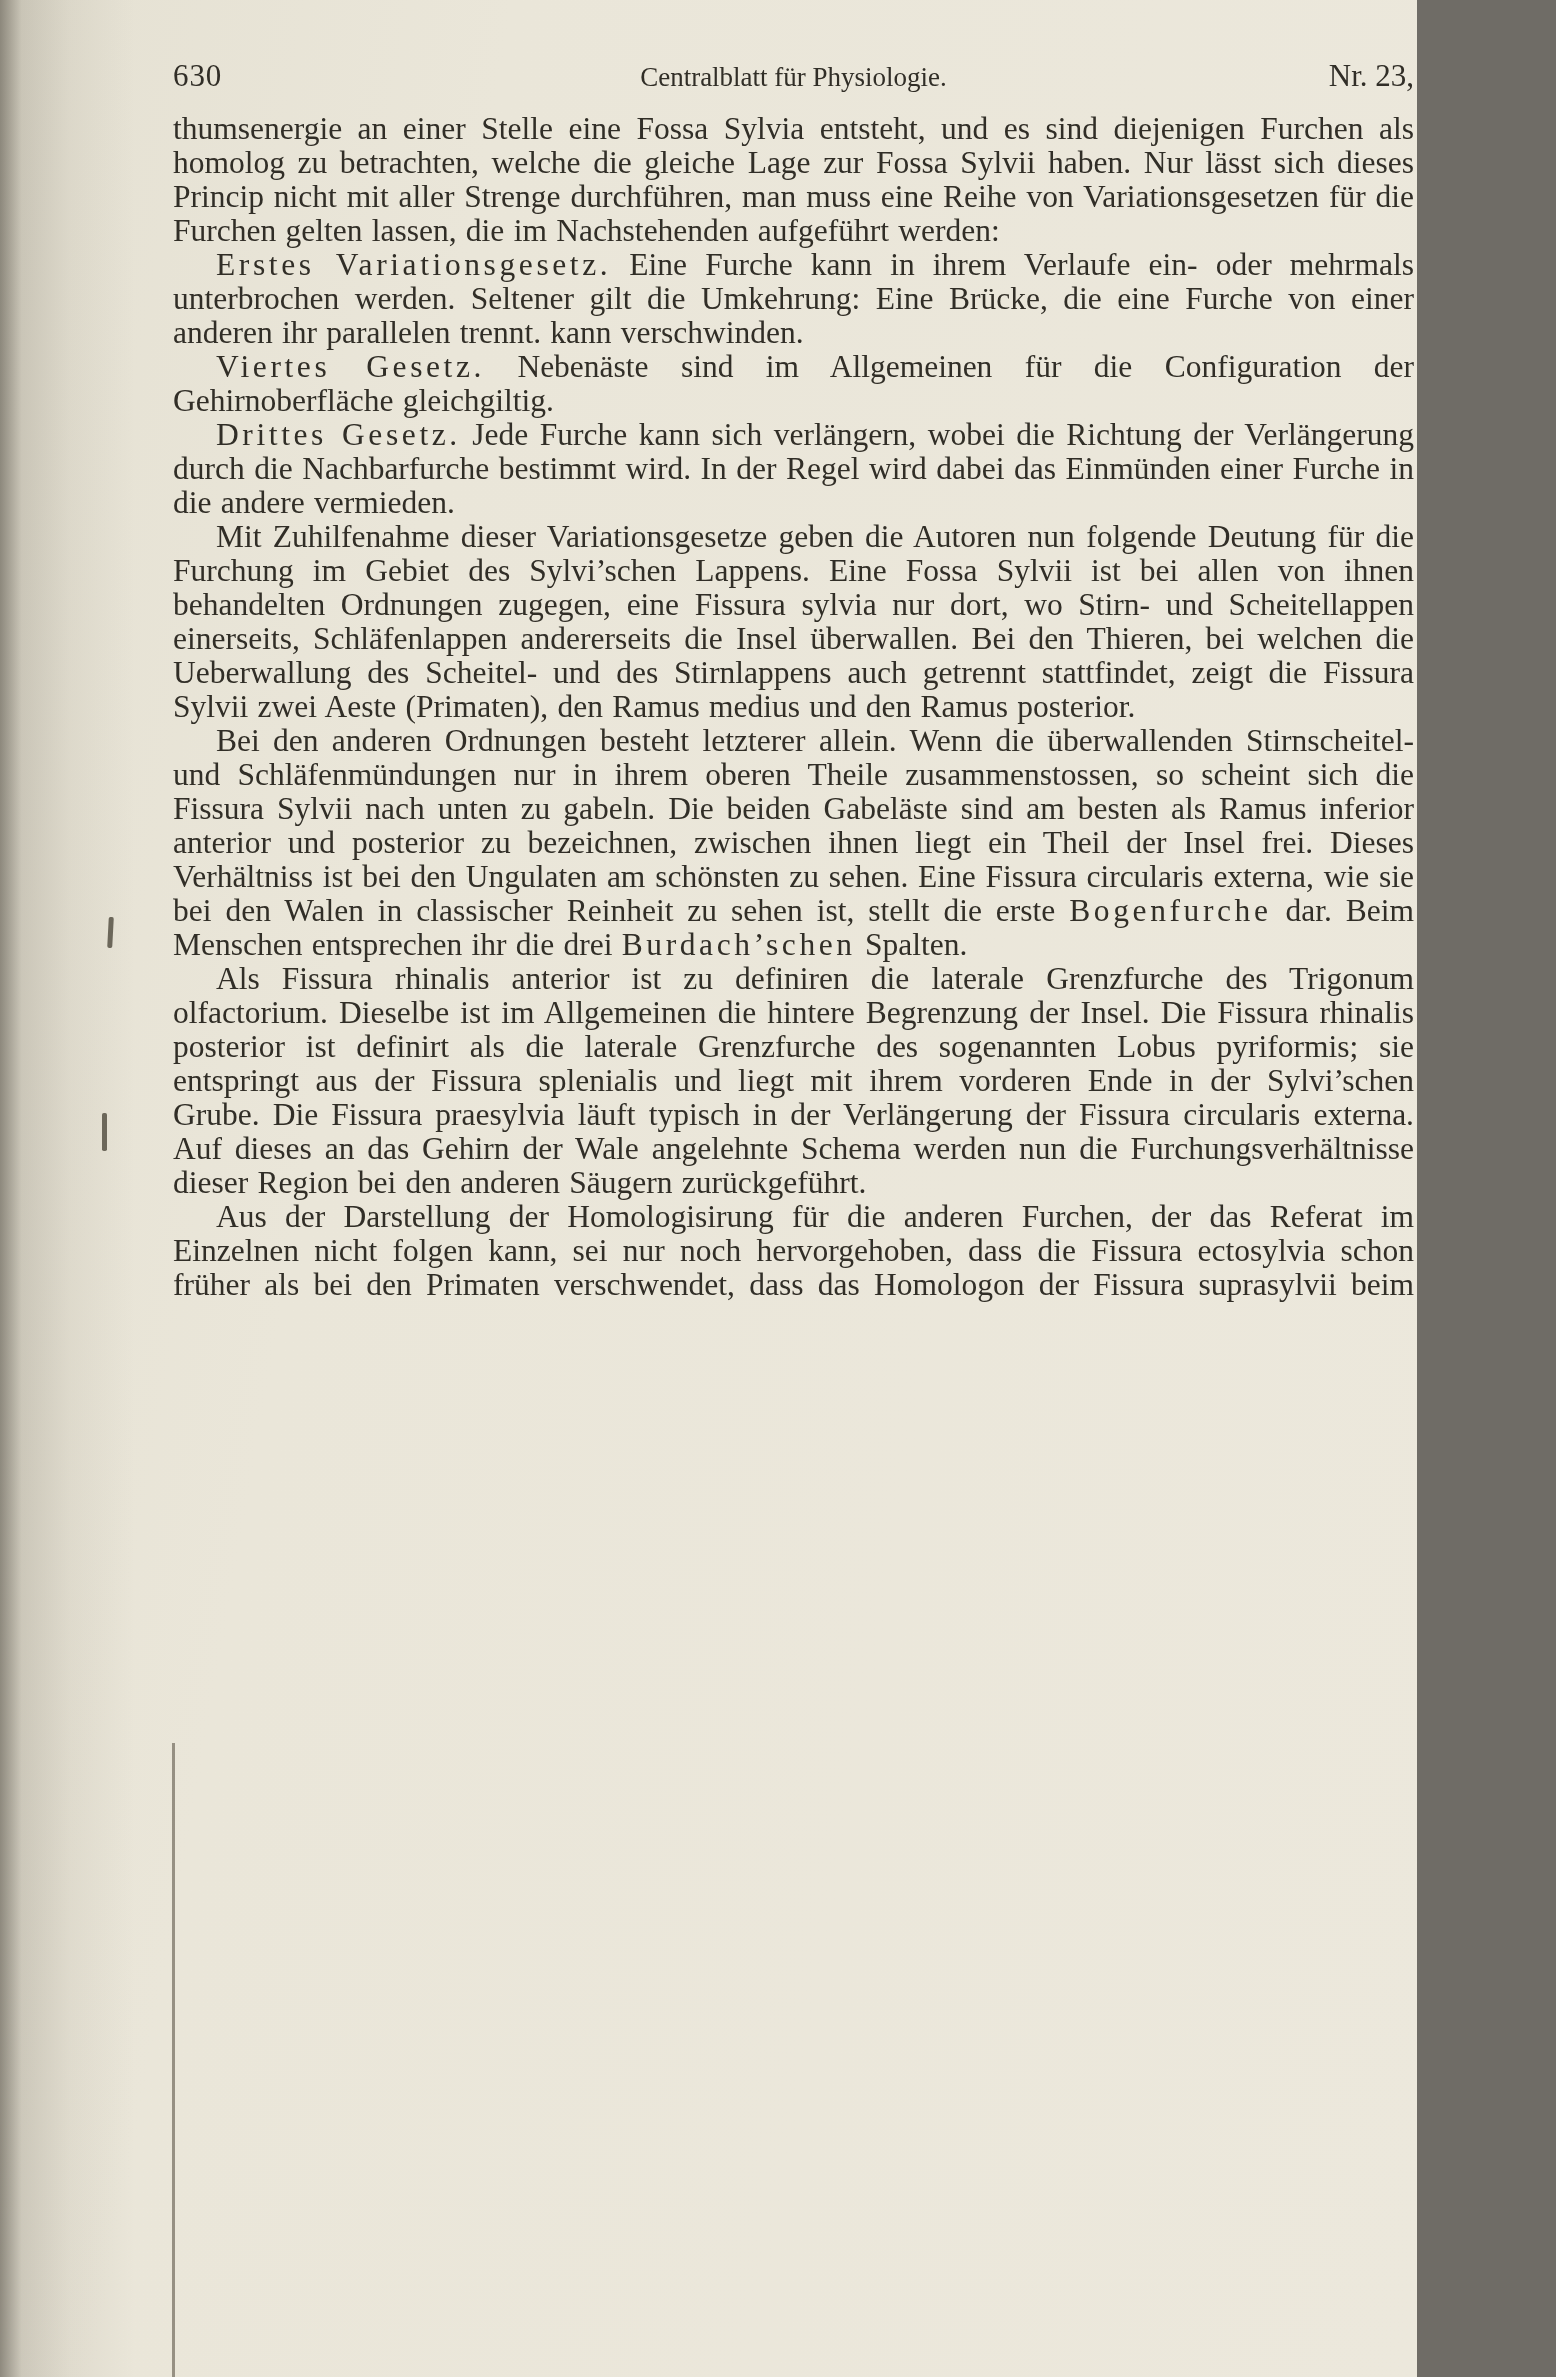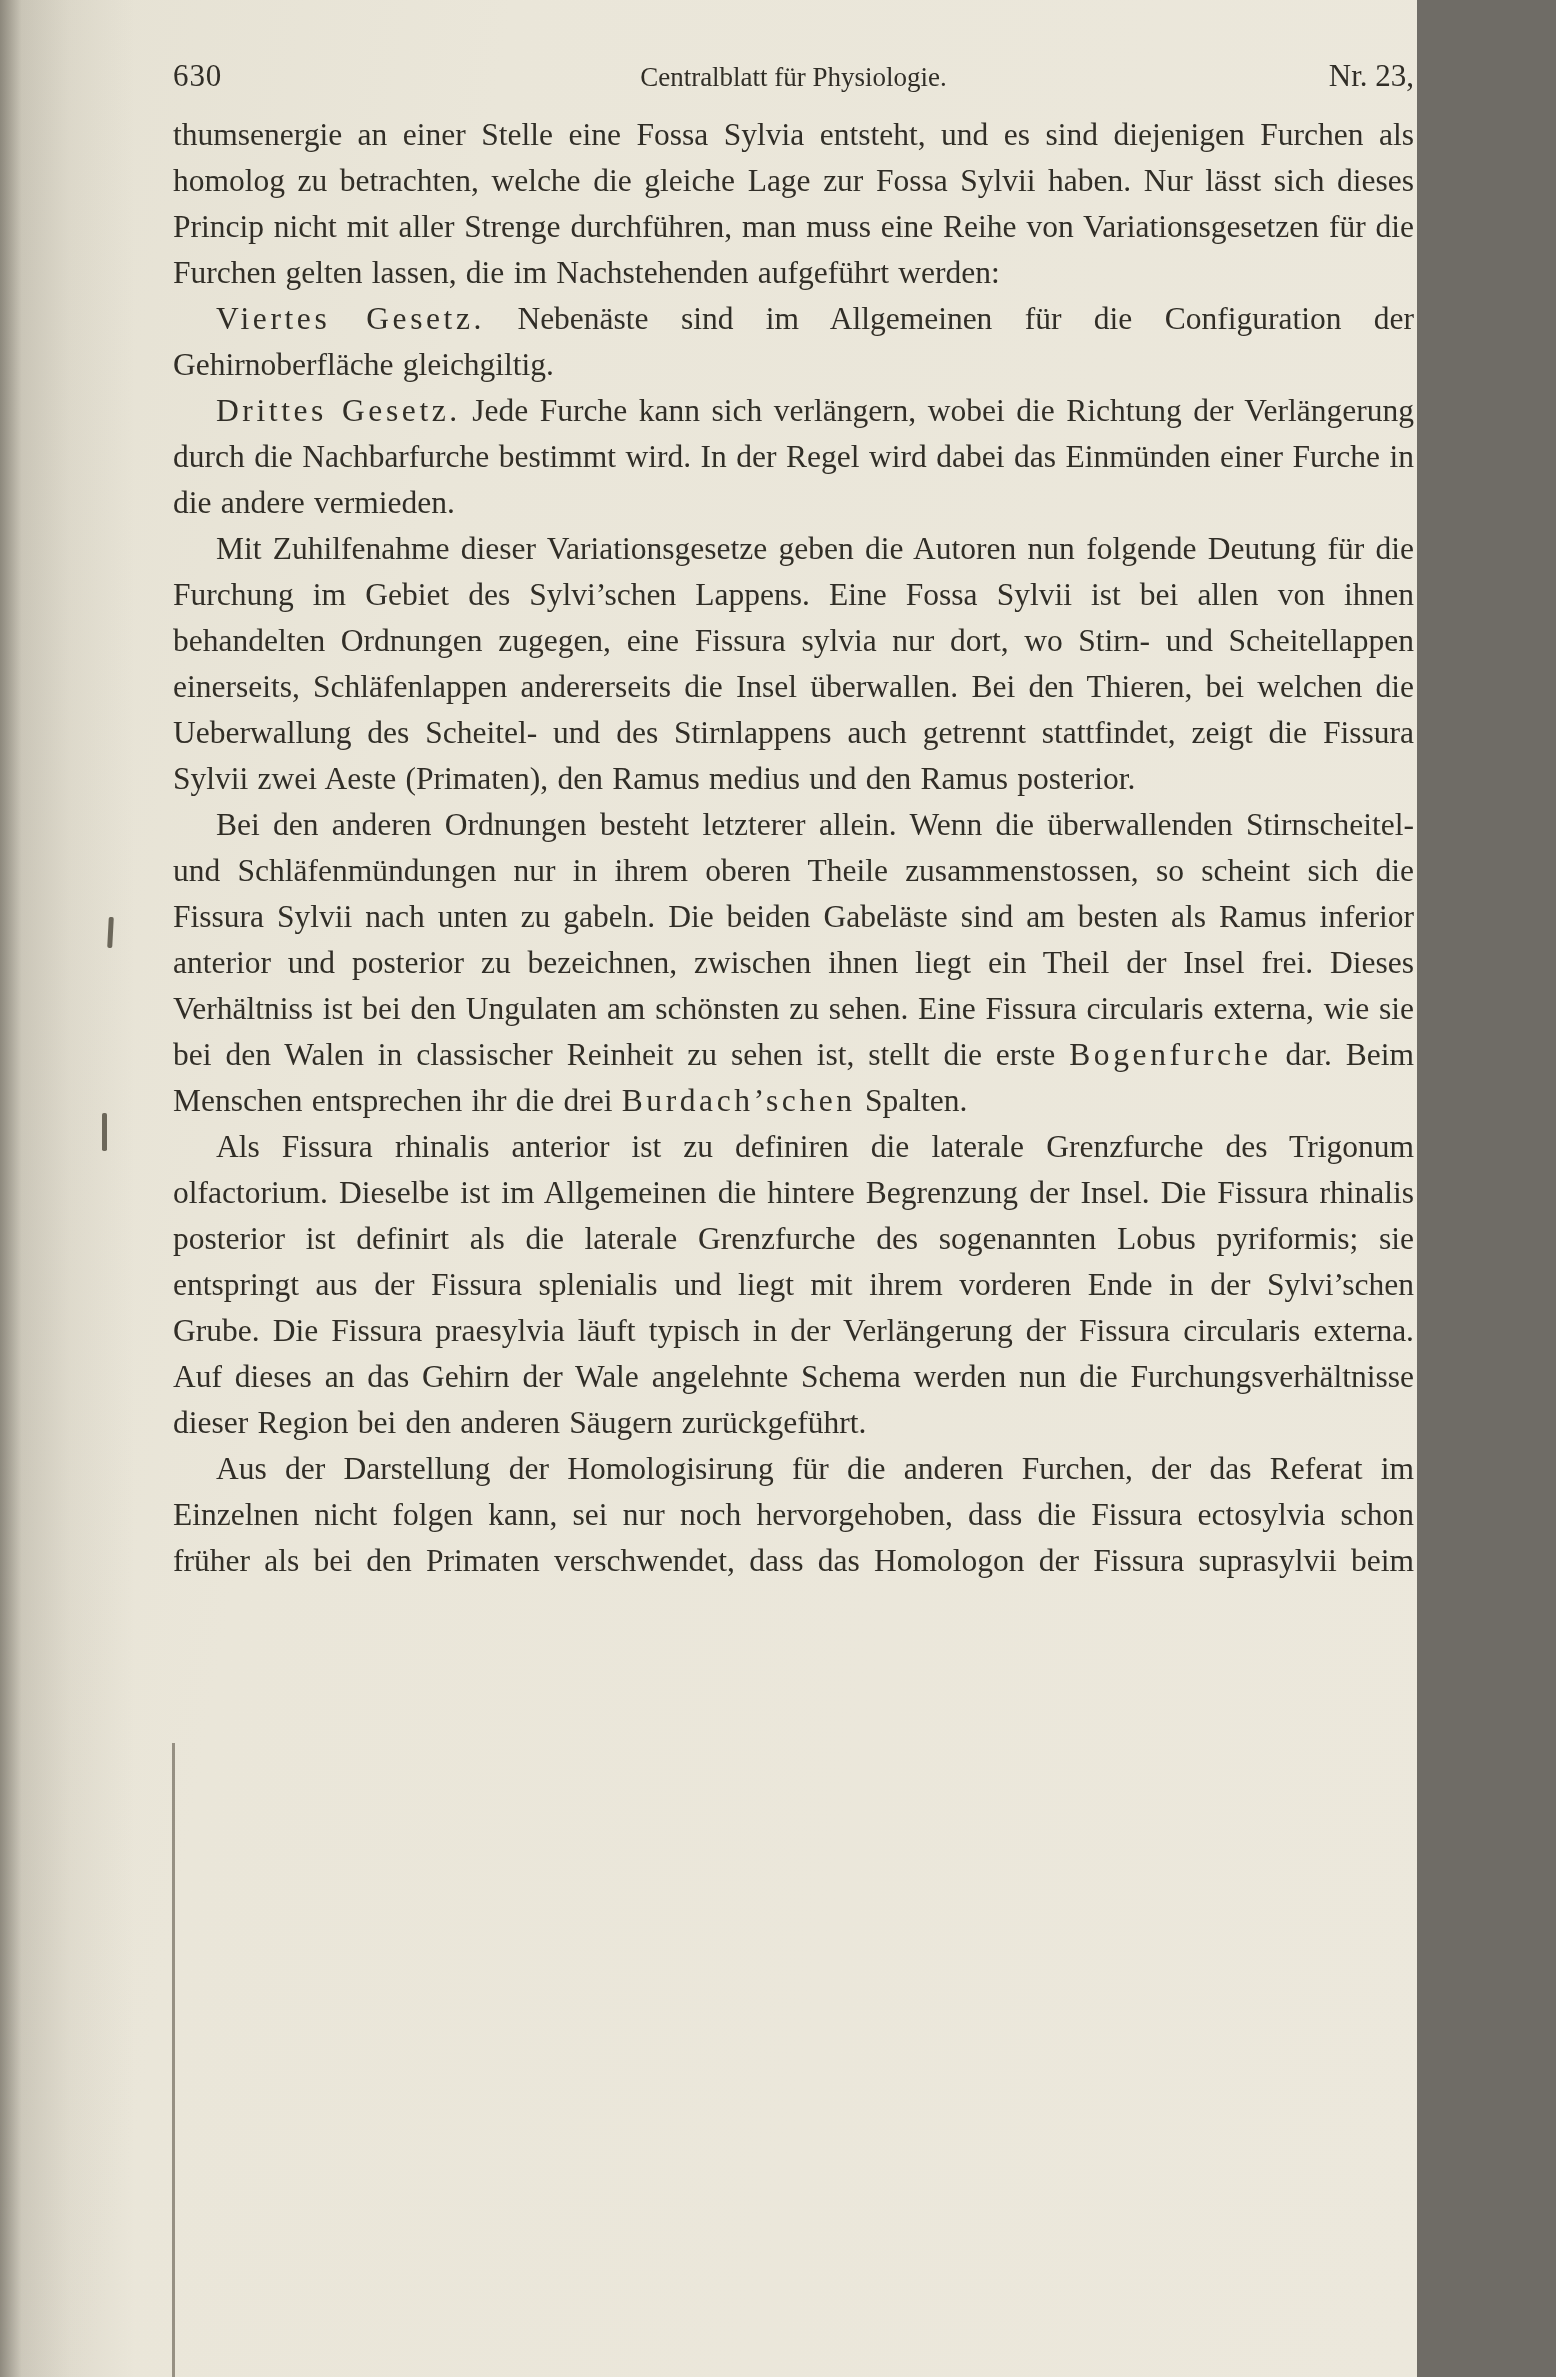--- a/index.html
+++ b/index.html
@@ -39,21 +39,21 @@
 
   .header { position: absolute; left: 173px; top: 58px; width: 1241px; height: 41px; }
   .page-number  { position: absolute; left: 0; top: 0; font-size: 31px; letter-spacing: 0.9px; }
   .journal-title{ position: absolute; left: 0; right: 0; top: 3.6px; text-align: center; font-size: 27px; }
   .issue-number { position: absolute; right: 0; top: 0; font-size: 31px; text-align: center; }
 
   .body-text {
     position: absolute; left: 173px; top: 112px; width: 1241px;
     text-align: justify;
     font-size: 31.5px;
-    line-height: 46px;
+    line-height: 34px;
     word-spacing: 1.4px;
   }
   .para { margin: 0; }
   .para.indent { text-indent: 43px; }
   .para.last-justify { text-align-last: justify; }
   .spaced { letter-spacing: 3.6px; }   
 </style>
 </head>
 <body>
 
@@ -62,20 +62,21 @@
   <div class="binding-shadow"></div>
 
   <div class="header">
     <span class="page-number">630</span>
     <span class="journal-title">Centralblatt für Physiologie.</span>
     <span class="issue-number">Nr. 23,</span>
   </div>
 
   <div class="body-text">
       <p class="para"><span>thumsenergie an einer Stelle eine Fossa Sylvia entsteht, und es sind diejenigen Furchen als homolog zu betrachten, welche die gleiche Lage zur Fossa Sylvii haben. Nur lässt sich dieses Princip nicht mit aller Strenge durchführen, man muss eine Reihe von Variationsgesetzen für die Furchen gelten lassen, die im Nachstehenden aufgeführt werden:</span></p>
+      <p class="para indent"><span class="spaced">Erstes Variationsgesetz.</span><span> Eine Furche kann in ihrem Verlaufe ein- oder mehrmals unterbrochen werden. Seltener gilt die Umkehrung: Eine Brücke, die eine Furche von einer anderen ihr parallelen trennt. kann verschwinden.</span></p>
       <p class="para indent"><span class="spaced">Viertes Gesetz.</span><span> Nebenäste sind im Allgemeinen für die Configuration der Gehirnoberfläche gleichgiltig.</span></p>
       <p class="para indent"><span class="spaced">Drittes Gesetz.</span><span> Jede Furche kann sich verlängern, wobei die Richtung der Verlängerung durch die Nachbarfurche bestimmt wird. In der Regel wird dabei das Einmünden einer Furche in die andere vermieden.</span></p>
       <p class="para indent"><span>Mit Zuhilfenahme dieser Variationsgesetze geben die Autoren nun folgende Deutung für die Furchung im Gebiet des Sylvi’schen Lappens. Eine Fossa Sylvii ist bei allen von ihnen behandelten Ordnungen zugegen, eine Fissura sylvia nur dort, wo Stirn- und Scheitellappen einerseits, Schläfenlappen andererseits die Insel überwallen. Bei den Thieren, bei welchen die Ueberwallung des Scheitel- und des Stirnlappens auch getrennt stattfindet, zeigt die Fissura Sylvii zwei Aeste (Primaten), den Ramus medius und den Ramus posterior.</span></p>
       <p class="para indent"><span>Bei den anderen Ordnungen besteht letzterer allein. Wenn die überwallenden Stirnscheitel- und Schläfenmündungen nur in ihrem oberen Theile zusammenstossen, so scheint sich die Fissura Sylvii nach unten zu gabeln. Die beiden Gabeläste sind am besten als Ramus inferior anterior und posterior zu bezeichnen, zwischen ihnen liegt ein Theil der Insel frei. Dieses Verhältniss ist bei den Ungulaten am schönsten zu sehen. Eine Fissura circularis externa, wie sie bei den Walen in classischer Reinheit zu sehen ist, stellt die erste </span><span class="spaced">Bogenfurche</span><span> dar. Beim Menschen entsprechen ihr die drei </span><span class="spaced">Burdach’schen</span><span> Spalten.</span></p>
       <p class="para indent"><span>Als Fissura rhinalis anterior ist zu definiren die laterale Grenzfurche des Trigonum olfactorium. Dieselbe ist im Allgemeinen die hintere Begrenzung der Insel. Die Fissura rhinalis posterior ist definirt als die laterale Grenzfurche des sogenannten Lobus pyriformis; sie entspringt aus der Fissura splenialis und liegt mit ihrem vorderen Ende in der Sylvi’schen Grube. Die Fissura praesylvia läuft typisch in der Verlängerung der Fissura circularis externa. Auf dieses an das Gehirn der Wale angelehnte Schema werden nun die Furchungsverhältnisse dieser Region bei den anderen Säugern zurückgeführt.</span></p>
       <p class="para indent last-justify"><span>Aus der Darstellung der Homologisirung für die anderen Furchen, der das Referat im Einzelnen nicht folgen kann, sei nur noch hervorgehoben, dass die Fissura ectosylvia schon früher als bei den Primaten verschwendet, dass das Homologon der Fissura suprasylvii beim</span></p>
     </div>
 
   <div class="margin-mark mark-1"></div>
   <div class="margin-mark mark-2"></div>

